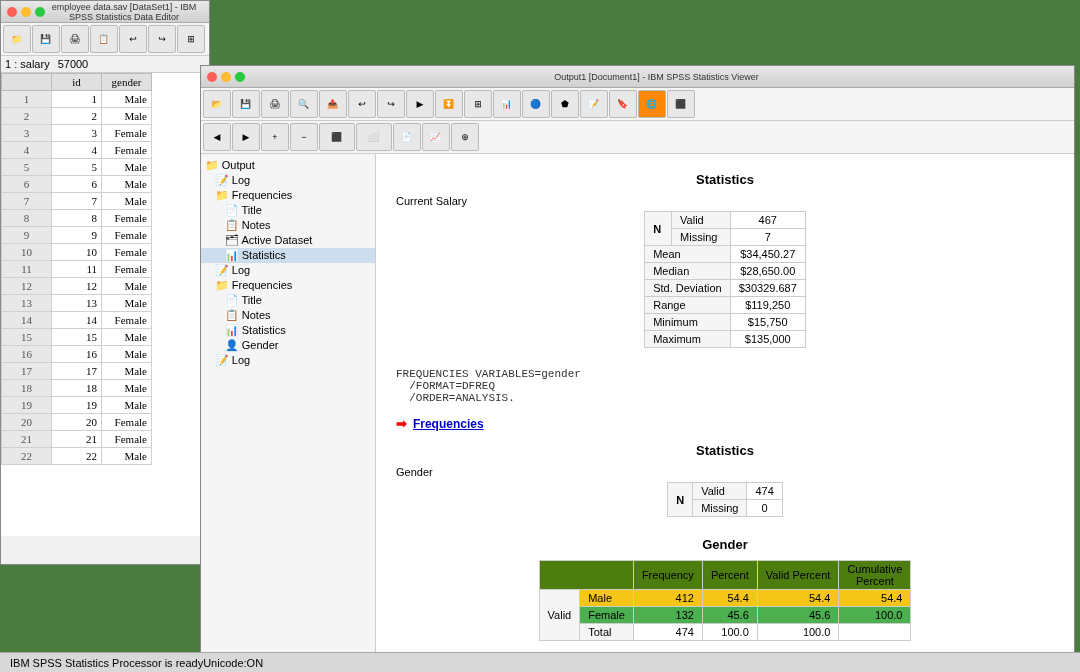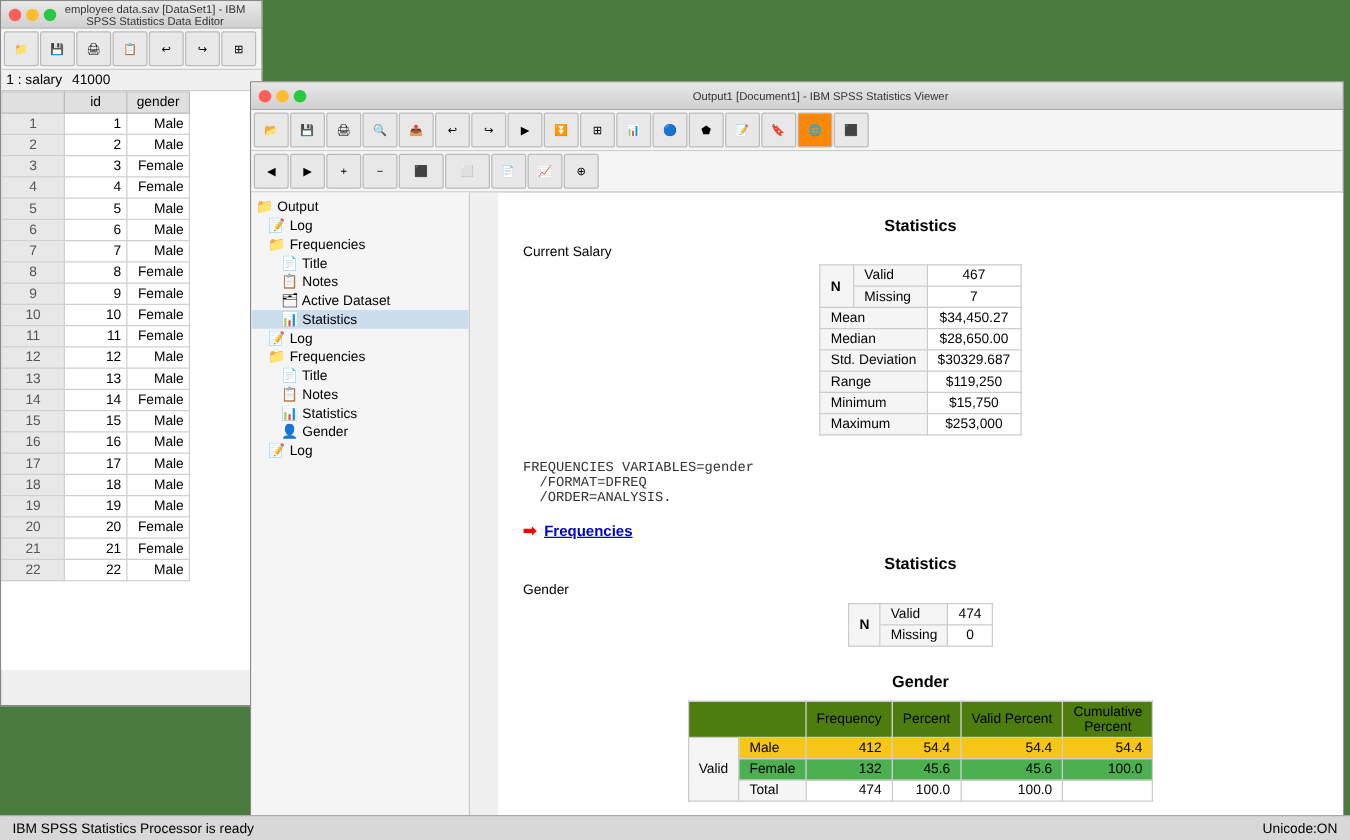--- a/index.html
+++ b/index.html
@@ -64,20 +64,21 @@
     }
 
     .data-table-container {
       overflow: auto;
       height: calc(100% - 100px);
       background: white;
     }
     table.data-table {
       border-collapse: collapse;
       font-size: 11px;
+      font-family: Liberation Serif, serif;
     }
     table.data-table th {
       background: #e0e0e0;
       border: 1px solid #bbb;
       padding: 2px 6px;
       min-width: 35px;
       text-align: center;
       font-weight: normal;
     }
     table.data-table td {
@@ -118,21 +119,20 @@
       border-bottom: 1px solid #ccc;
       padding: 2px;
       display: flex;
       gap: 1px;
       flex-wrap: wrap;
     }
 
     .viewer-body {
       display: flex;
       height: calc(100% - 90px);
-      gap: 22px;
     }
 
     .nav-panel {
       width: 175px;
       background: #f5f5f5;
       border-right: 1px solid #ccc;
       overflow-y: auto;
       padding: 4px 0;
       font-size: 11px;
     }
@@ -204,21 +204,21 @@
 
     .statusbar {
       position: absolute;
       bottom: 0; left: 0;
       width: 1080px;
       height: 20px;
       background: #d8d8d8;
       border-top: 1px solid #aaa;
       display: flex;
       align-items: center;
-      justify-content: space-between;
+      justify-content: flex-start;
       padding: 0 10px;
       font-size: 11px;
     }
 
     .viewer-nav-toolbar {
       background: #f5f5f5;
       border-bottom: 1px solid #ccc;
       padding: 2px;
       display: flex;
       gap: 1px;
@@ -241,21 +241,21 @@
     <div class="tb-btn">📁</div>
     <div class="tb-btn">💾</div>
     <div class="tb-btn">🖨</div>
     <div class="tb-btn">📋</div>
     <div class="tb-btn">↩</div>
     <div class="tb-btn">↪</div>
     <div class="tb-btn">⊞</div>
   </div>
   <div class="cell-ref-bar">
     <span>1 : salary</span>
-    <span style="margin-left:8px;">41000</span>
+    <span style="margin-left:8px;">57000</span>
   </div>
   <div class="data-table-container">
     <table class="data-table">
       <thead>
         <tr>
           <th></th>
           <th>id</th>
           <th>gender</th>
         </tr>
       </thead>
@@ -466,21 +466,21 @@
             <tr>
               <td class="row-label" colspan="2">Range</td>
               <td class="num-cell">$119,250</td>
             </tr>
             <tr>
               <td class="row-label" colspan="2">Minimum</td>
               <td class="num-cell">$15,750</td>
             </tr>
             <tr>
               <td class="row-label" colspan="2">Maximum</td>
-              <td class="num-cell">$253,000</td>
+              <td class="num-cell">$135,000</td>
             </tr>
           </tbody>
         </table>
       </div>
 
       <div class="code-block">
         FREQUENCIES VARIABLES=gender<br>
         &nbsp;&nbsp;/FORMAT=DFREQ<br>
         &nbsp;&nbsp;/ORDER=ANALYSIS.
       </div>

